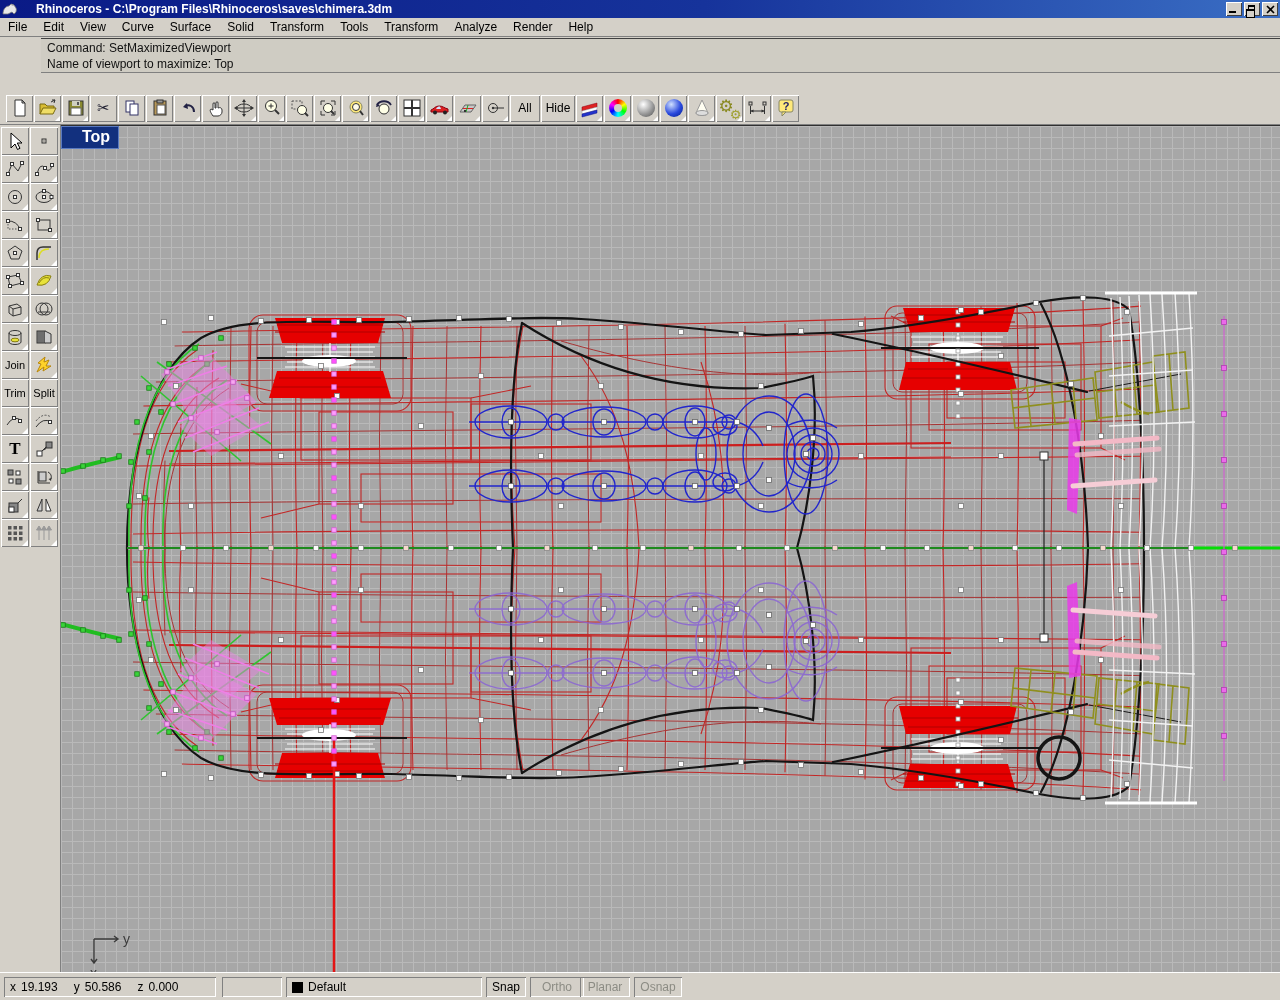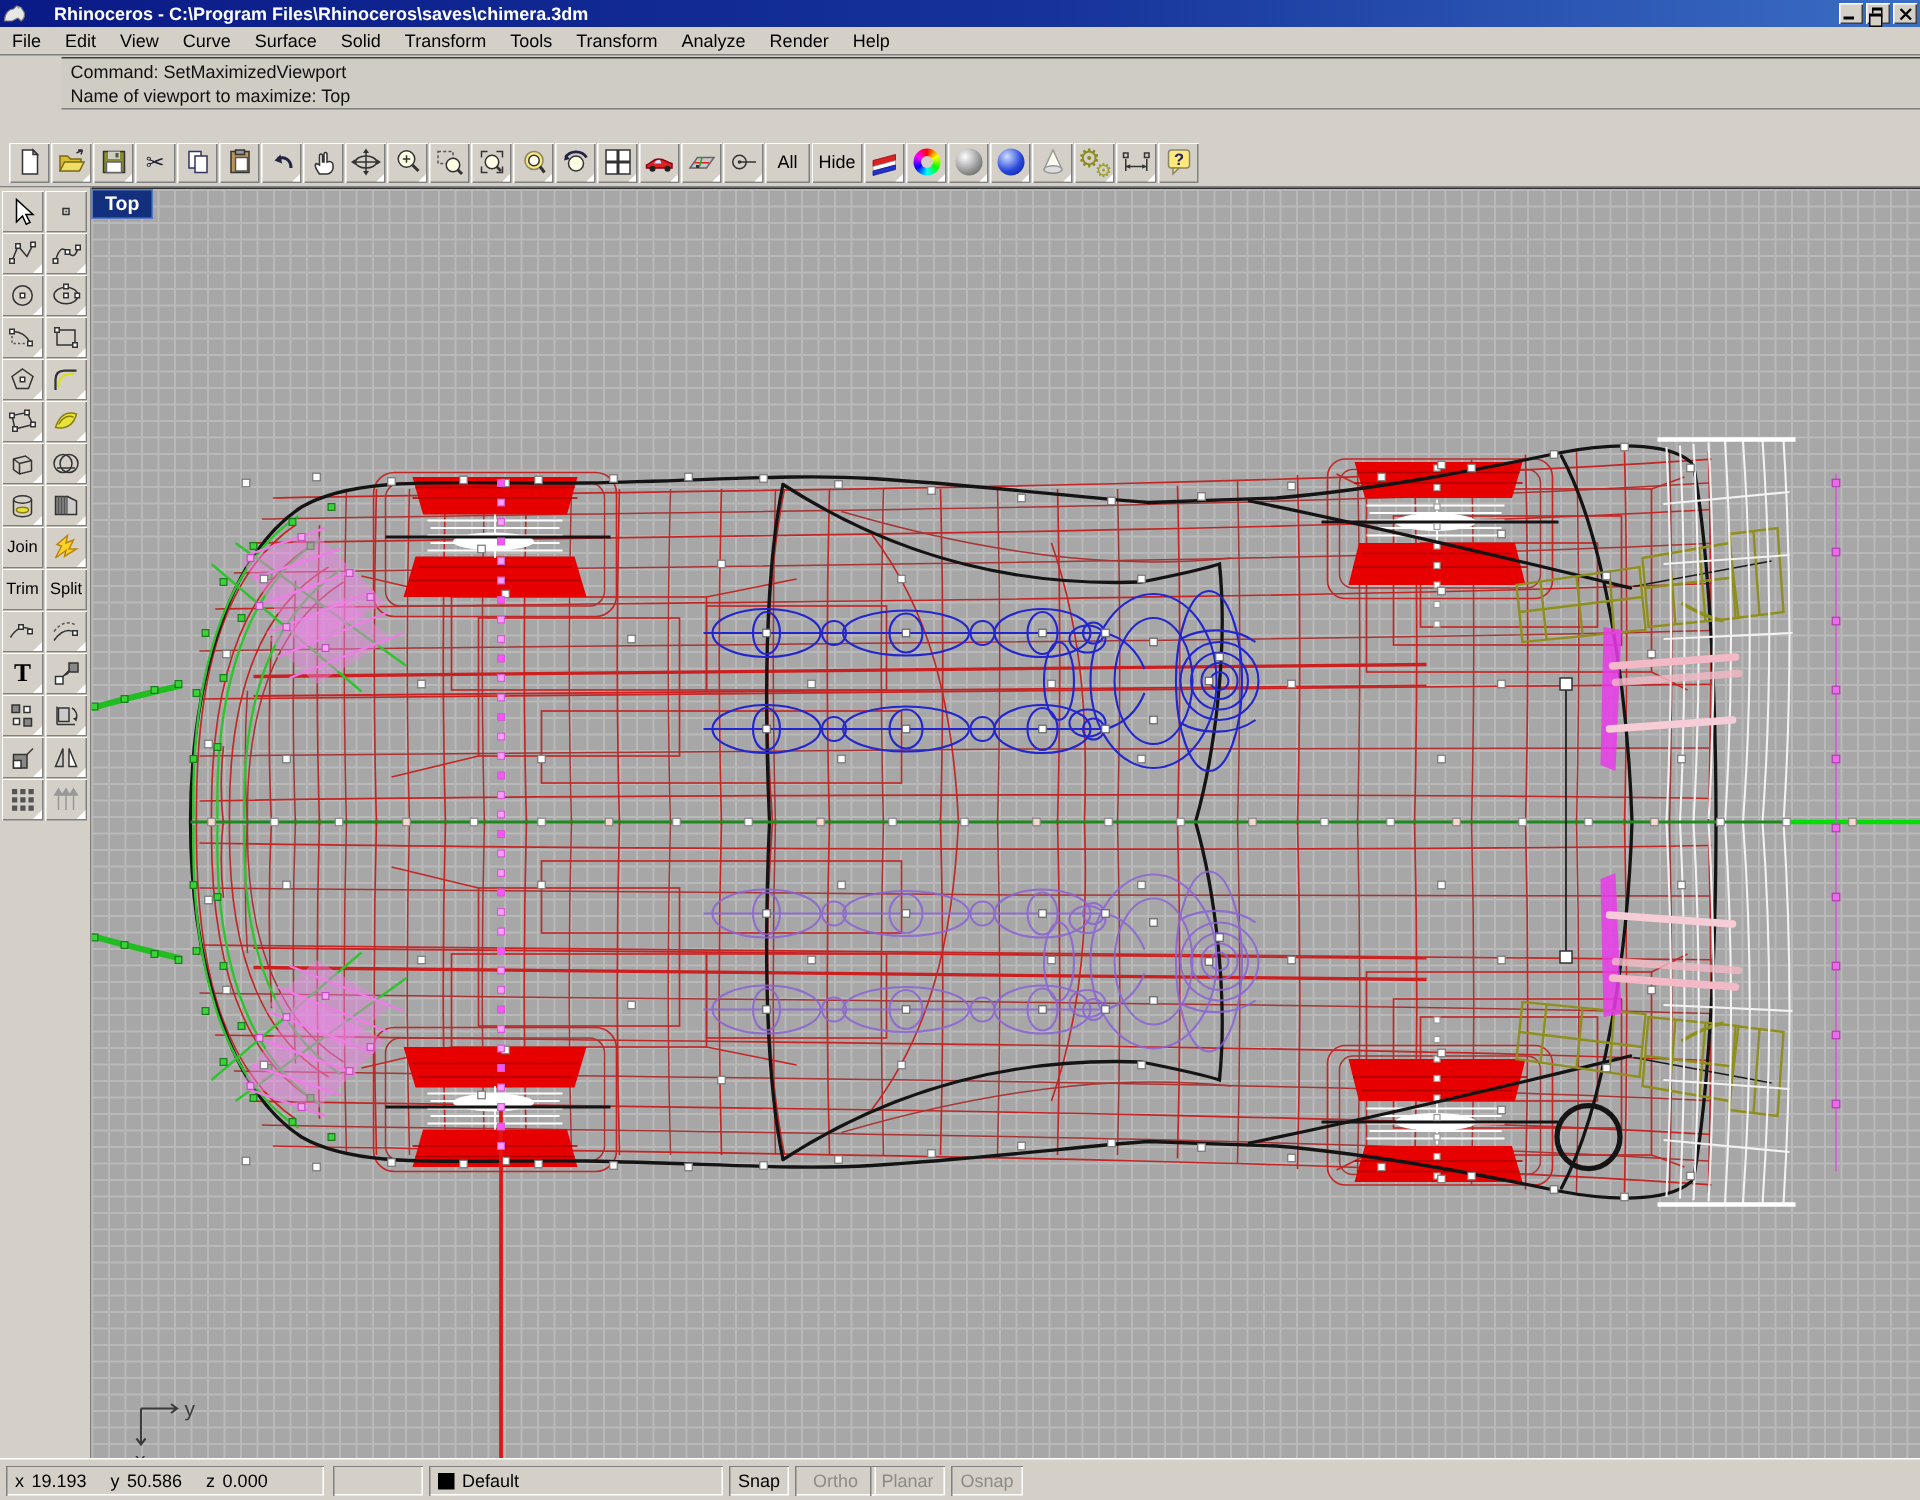--- a/index.html
+++ b/index.html
@@ -66,22 +66,22 @@
   .lb{position:absolute;width:28px;height:28px;background:#d4d0c8;
     box-shadow:inset 1px 1px 0 #fff,inset -1px -1px 0 #808080;display:flex;align-items:center;justify-content:center;}
   .lb.fly::after{content:"";position:absolute;right:1px;bottom:1px;border-left:6px solid transparent;border-bottom:6px solid #fff;}
   .lbtxt{font-size:11px;color:#000;}
 
   
   .viewport{position:absolute;left:61px;top:125px;width:1219px;height:847px;
     background-color:#a7a7a7;
     background-image:linear-gradient(#b9b9b9 1px,transparent 1px),linear-gradient(90deg,#b9b9b9 1px,transparent 1px);
     background-size:11px 11px;border-top:1px solid #303030;overflow:hidden;}
-  .vplabel{position:absolute;left:0;top:0;background:#12307e;color:#fff;font-size:13px;font-weight:bold;
-    padding:1px 8px 2px 8px;border:1px solid #5a7ac0;z-index:5;}
+  .vplabel{position:absolute;left:0;top:0;background:#12307e;color:#fff;font-size:16px;font-weight:bold;
+    padding:1px 8px 2px 20px;border:1px solid #5a7ac0;z-index:5;}
   .carsvg{position:absolute;left:0;top:0;}
 
   
   .red1{stroke:#c22726;fill:none;stroke-width:1.1;}
   .red2{stroke:#a83434;fill:none;stroke-width:1;}
   .redT{stroke:#cc1f1f;fill:none;stroke-width:2.2;}
   .blk{stroke:#141414;fill:none;stroke-width:2.2;stroke-linecap:round;}
   .blk1{stroke:#1a1a1a;fill:none;stroke-width:1;}
   .grn{stroke:#2fc42f;fill:none;stroke-width:1.6;}
   .grnT{stroke:#21bd21;fill:none;stroke-width:4;}

